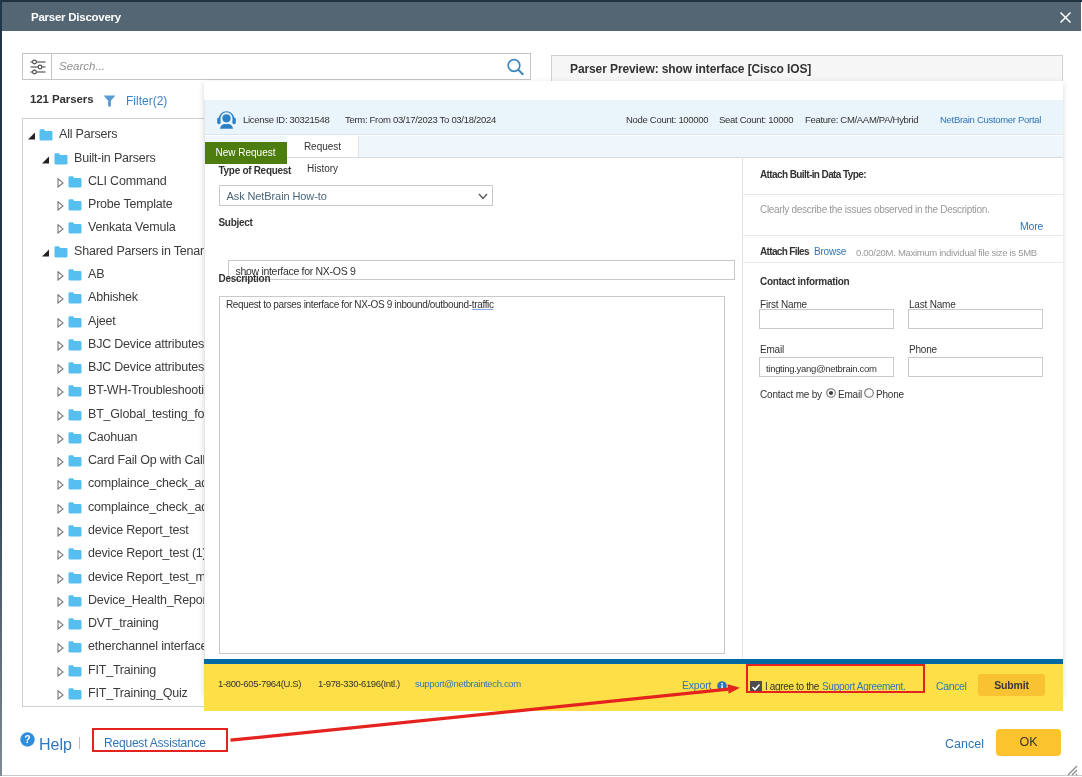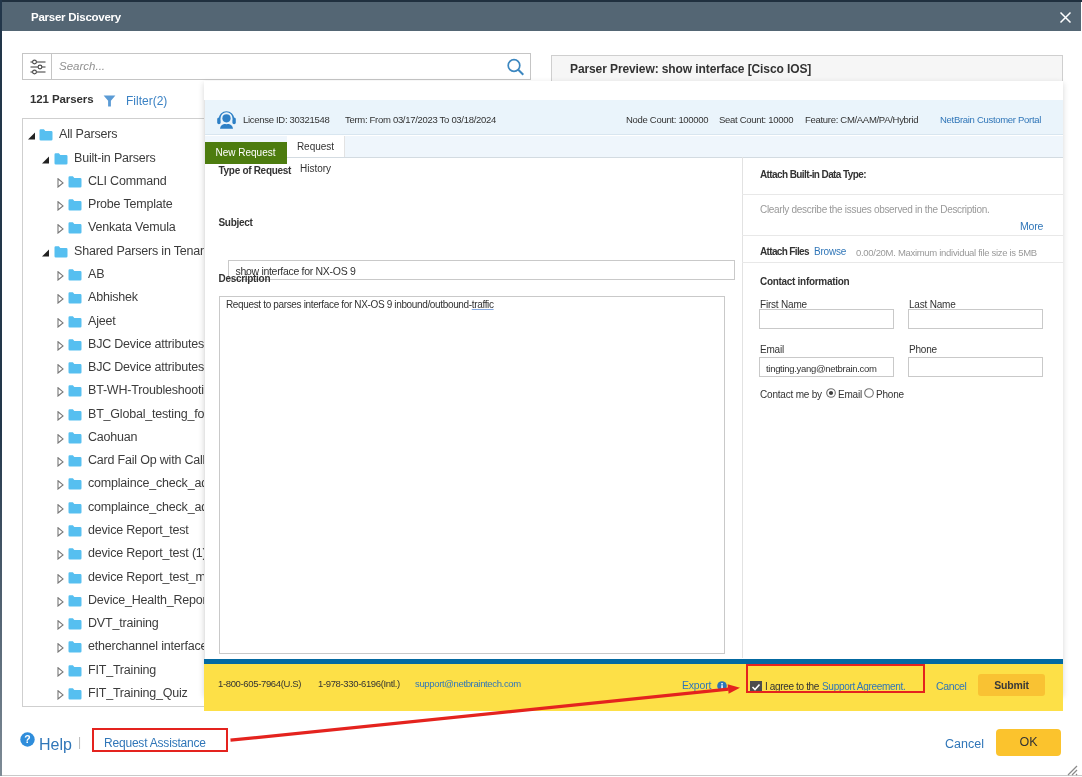--- a/index.html
+++ b/index.html
@@ -26,21 +26,21 @@
 #prevhead { position:absolute; left:0; top:0; right:0; height:26px; background:#f6f6f6; }
 #prevhead span { position:absolute; left:18px; top:6px; font-size:12px; font-weight:bold; color:#333; letter-spacing:-0.1px; }
 
 #dlg { left:204px; top:81px; width:859px; height:614px; background:#fff; box-shadow:0 2px 6px rgba(0,0,0,0.16); }
 #dlg-head { position:absolute; left:0; top:0; width:859px; height:19px; background:#546674; }
 #dlg-head .t { position:absolute; left:9px; top:3.5px; color:#fff; font-size:10px; font-weight:bold; letter-spacing:-0.1px; }
 #lic { position:absolute; left:0; top:19px; width:859px; height:35px; background:#eaf4fb; border-bottom:1px solid #d8e6f0; font-size:9.5px; color:#333; letter-spacing:-0.3px; }
 #lic span { position:absolute; top:13.5px; white-space:nowrap; }
 #tabs { position:absolute; left:0; top:55px; width:859px; height:22px; background:#eff6fc; border-bottom:1px solid #d3dbe1; }
 #tab-active { position:absolute; left:0; top:0; width:83px; height:22px; background:#4d7c0f; color:#fff; font-size:10px; text-align:center; line-height:22px;margin-top:6px; }
-#tab-inactive { position:absolute; left:83px; top:0; width:58px; height:21px; background:#fff; border-right:1px solid #e3e3e3; color:#333; font-size:10px; text-align:center; line-height:22px; }
+#tab-inactive { position:absolute; left:83px; top:0; width:72px; height:21px; background:#fff; border-right:1px solid #e3e3e3; color:#333; font-size:10px; text-align:center; line-height:22px; }
 
 .flabel { position:absolute; font-size:10px; font-weight:bold; color:#333; letter-spacing:-0.3px; white-space:nowrap; }
 .fbox { position:absolute; border:1px solid #c9c9c9; background:#fff; font-size:10.5px; color:#333; }
 #dd1 { left:14.5px; top:104px; width:274px; height:21px; }
 #dd1 span { position:absolute; left:7px; top:4px; color:#4a6578; font-size:11px; letter-spacing:-0.1px; }
 #subj { left:24px; top:158.5px; width:506.5px; height:20px;margin-top:20px; }
 #subj span { position:absolute; left:6.5px; top:4px; font-size:10.5px; color:#333; letter-spacing:-0.3px; }
 #desc { left:14.5px; top:215px; width:506.5px; height:358px; }
 #desc .txt { position:absolute; left:6.5px; top:2px; font-size:10px; color:#333; letter-spacing:-0.35px; white-space:nowrap; }
 #divider { position:absolute; left:538px; top:76px; width:1px; height:501px; background:#e2e2e2; }
@@ -352,20 +352,26 @@
     <span style="left:515px">Seat Count: 10000</span>
     <span style="left:601px">Feature: CM/AAM/PA/Hybrid</span>
     <span class="blue" style="left:736px">NetBrain Customer Portal</span>
   </div>
   <div id="tabs">
     <div id="tab-active">New Request</div>
     <div id="tab-inactive">Request History</div>
   </div>
 
   <div class="flabel" style="left:14.5px;top:84px">Type of Request</div>
+  <div class="fbox" id="dd1">
+      <span>Ask NetBrain How-to</span>
+    <svg class="abs" style="left:258px;top:7px" width="10" height="7" viewBox="0 0 10 7">
+        <path d="M1 1 L5 5.5 L9 1" fill="none" stroke="#555" stroke-width="1.3"></path>
+      </svg>
+  </div>
   <div class="flabel" style="left:14.5px;top:136px">Subject</div>
   <div class="fbox" id="subj">
       <span>show interface for NX-OS 9</span>
     </div>
   <div class="flabel" style="left:14.5px;top:192px">Description</div>
   <div class="fbox" id="desc">
       <div class="txt">Request to parses interface for NX-OS 9 inbound/outbound-<span style="text-decoration:underline;text-decoration-color:#85a9e2;">traffic</span></div>
     </div>
 
   <div id="divider"></div>

